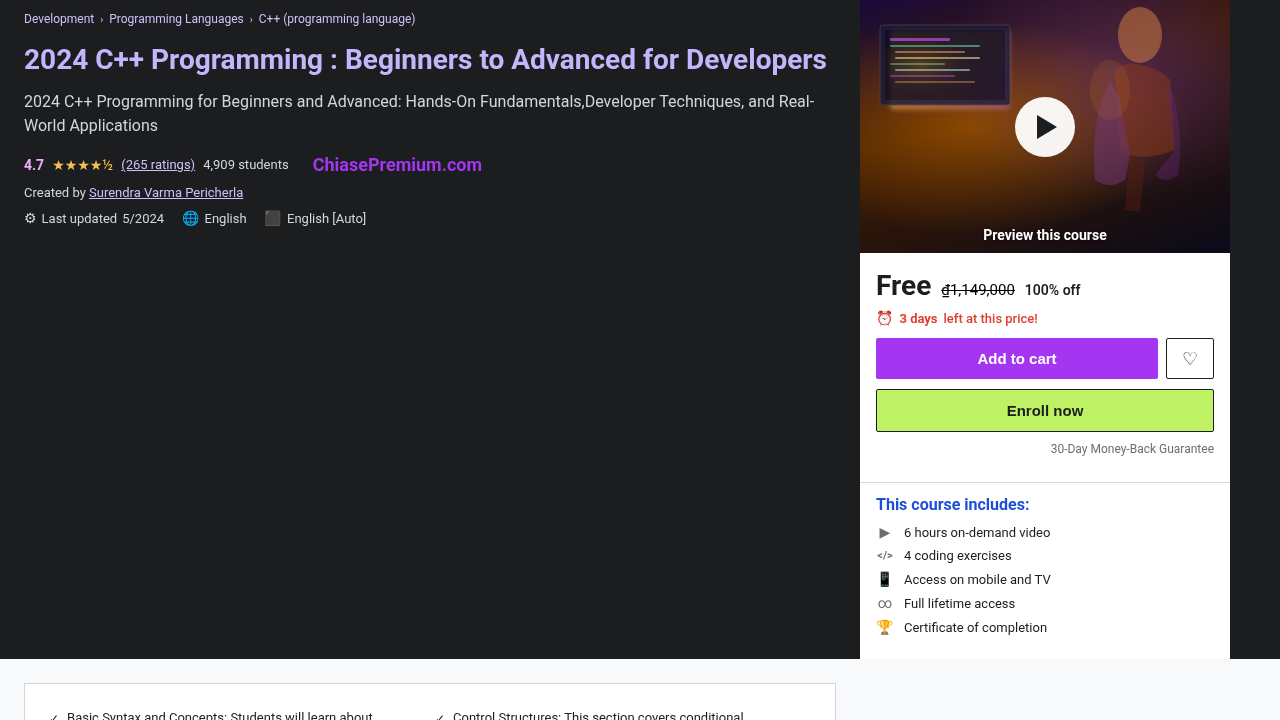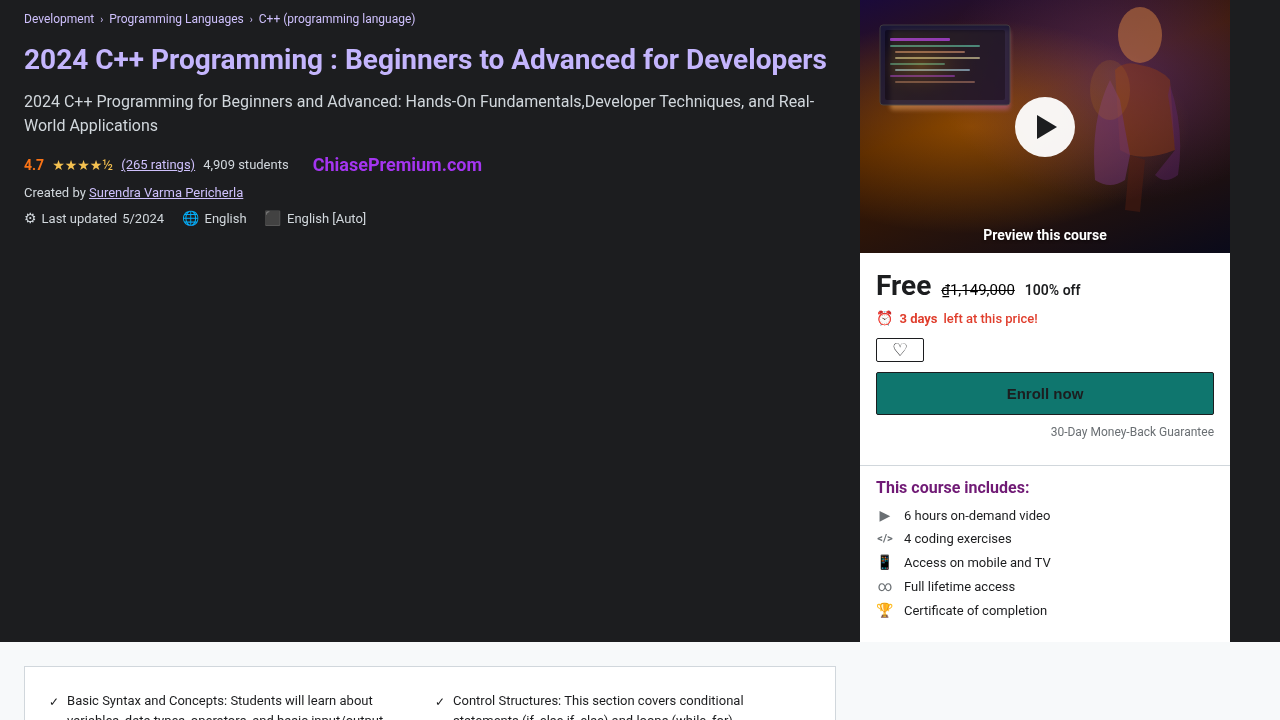--- a/index.html
+++ b/index.html
@@ -45,21 +45,21 @@
 
     
     .rating-row {
       display: flex;
       align-items: center;
       gap: 8px;
       margin-bottom: 10px;
       flex-wrap: wrap;
     }
     .rating-number {
-      color: #f97316;
+      color: #f0abfc;
       font-weight: 700;
       font-size: 14px;
     }
     .stars {
       color: #f4c150;
       font-size: 14px;
     }
     .rating-count {
       color: #cec0fc;
       font-size: 13px;
@@ -240,21 +240,21 @@
       border-radius: 2px;
       cursor: pointer;
       display: flex;
       align-items: center;
       justify-content: center;
       font-size: 18px;
       color: #1c1d1f;
     }
     .btn-enroll {
       width: 100%;
-      background: #0f766e;
+      background: #bef264;
       color: #1c1d1f;
       border: 1.5px solid #1c1d1f;
       padding: 12px 16px;
       font-size: 15px;
       font-weight: 600;
       cursor: pointer;
       border-radius: 2px;
       margin-bottom: 10px;
     }
 
@@ -267,21 +267,21 @@
 
     
     .includes-section {
       padding: 0 16px 16px;
       border-top: 1px solid #d1d7dc;
       padding-top: 12px;
     }
     .includes-title {
       font-size: 16px;
       font-weight: 700;
-      color: #701a75;
+      color: #1d4ed8;
       margin-bottom: 10px;
     }
     .include-item {
       display: flex;
       align-items: center;
       gap: 10px;
       font-size: 13px;
       color: #1c1d1f;
       margin-bottom: 8px;
     }
@@ -452,20 +452,21 @@
           <span class="price-discount">100% off</span>
         </div>
         <div class="price-timer">
           <span class="timer-icon">⏰</span>
           <span class="days-bold">3 days</span>
           <span>left at this price!</span>
         </div>
 
         
         <div class="btn-row">
+          <button class="btn-add-cart">Add to cart</button>
           <button class="btn-wishlist">♡</button>
         </div>
         <button class="btn-enroll">Enroll now</button>
         <p class="guarantee-text">30-Day Money-Back Guarantee</p>
       </div>
 
       <div class="includes-section" style="background:#fff;">
         <div class="includes-title">This course includes:</div>
         <div class="include-item">
           <span class="include-icon">▶</span>

